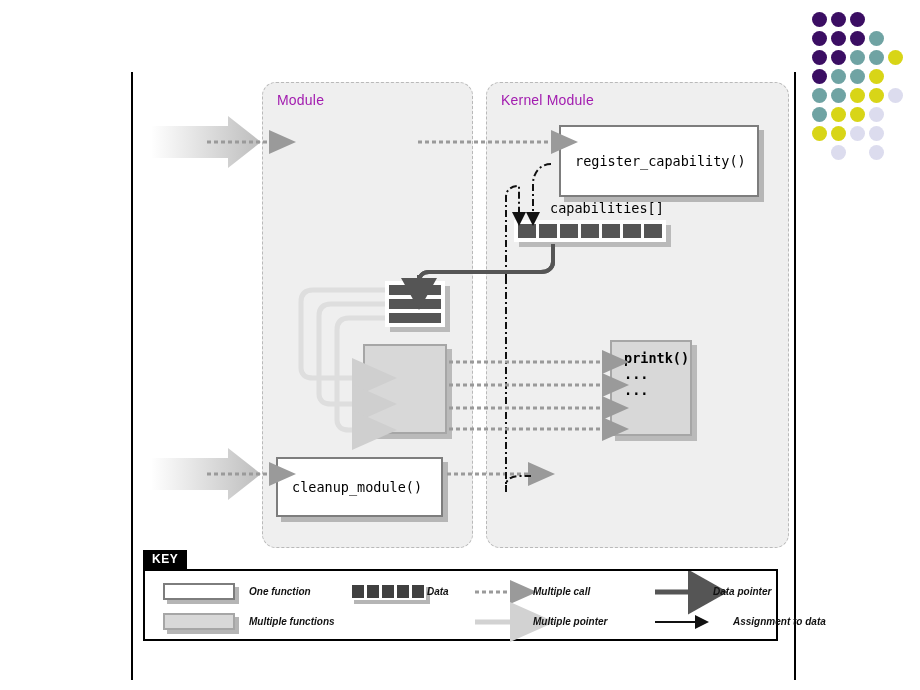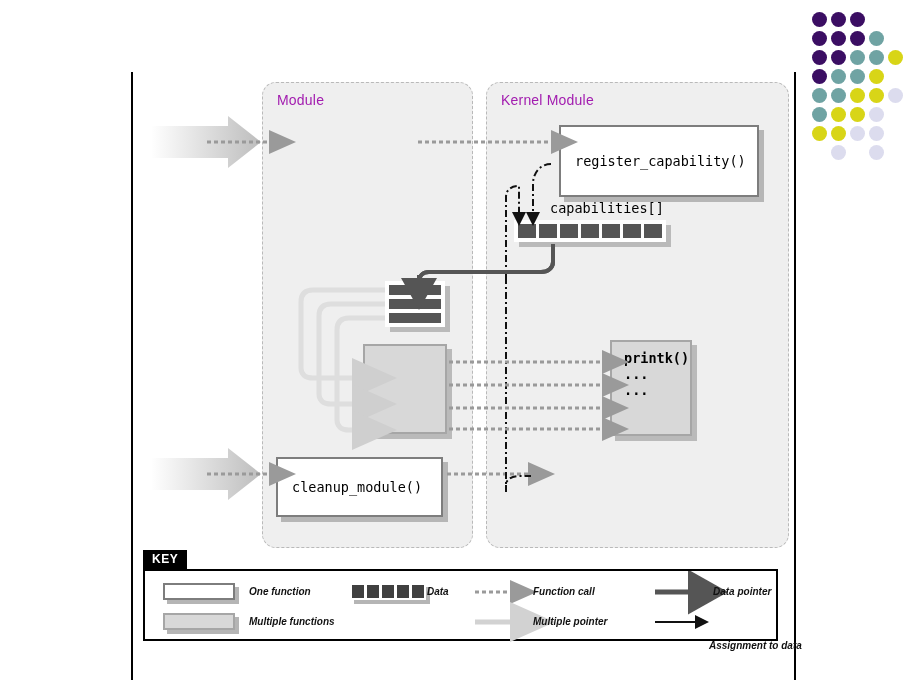--- a/index.html
+++ b/index.html
@@ -281,19 +281,19 @@
         <marker id="k-assign" markerWidth="7" markerHeight="7" refX="1" refY="3.5" orient="auto">
           <path d="M0,0 L7,3.5 L0,7 z" fill="#111111"></path>
         </marker>
       </defs>
       <line x1="330" y1="21" x2="368" y2="21" stroke="#9a9a9a" stroke-width="3" stroke-dasharray="4,3" marker-end="url(#k-call)"></line>
       <line x1="330" y1="51" x2="370" y2="51" stroke="#d2d2d2" stroke-width="5" marker-end="url(#k-fnptr)"></line>
       <line x1="510" y1="21" x2="548" y2="21" stroke="#555" stroke-width="5" marker-end="url(#k-dptr)"></line>
       <line x1="510" y1="51" x2="552" y2="51" stroke="#111" stroke-width="2" marker-end="url(#k-assign)"></line>
     </svg>
 
-    <div class="keytext" style="left:388px;top:15px;">Function call</div>
+    <div class="keytext" style="left:388px;top:15px;">Multiple call</div>
     <div class="keytext" style="left:388px;top:45px;">Multiple pointer</div>
     <div class="keytext" style="left:568px;top:15px;">Data pointer</div>
-    <div class="keytext" style="left:564px;top:45px;margin-top:24px;">Assignment to data</div>
+    <div class="keytext" style="left:588px;top:45px;">Assignment to data</div>
   </div>
 
 </div>
 
 </body></html>

